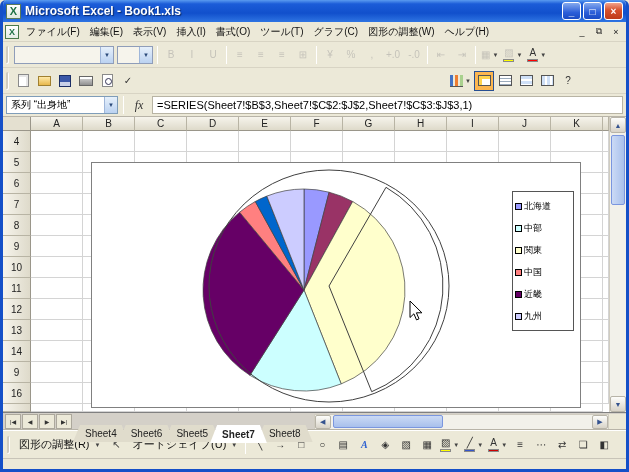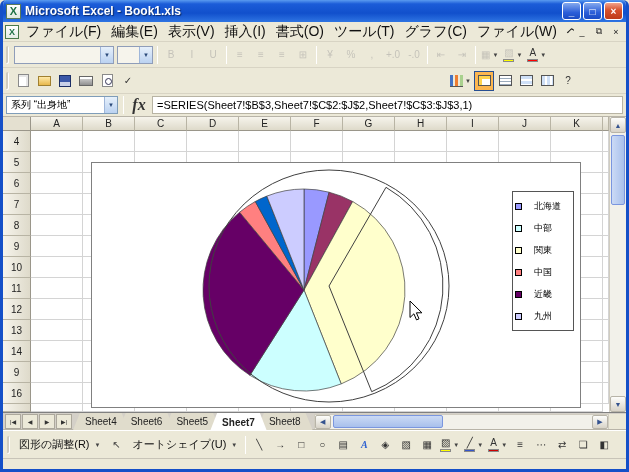--- a/index.html
+++ b/index.html
@@ -14,21 +14,21 @@
   .tb-title{flex:1;color:#fff;font-weight:bold;font-size:12px;white-space:nowrap;overflow:hidden;text-shadow:1px 1px 1px #0a2a6a;}
   .tbtns{display:flex;gap:2px;}
   .tbb{width:19px;height:18px;border:1px solid #fff;border-radius:3px;color:#fff;font-size:10px;font-weight:bold;
     display:flex;align-items:center;justify-content:center;background:linear-gradient(#84A9EE,#2B5ED8 60%,#1A4BC4);}
   .tbb.close{background:linear-gradient(#F2A38C,#D6502C 45%,#BE3A18);}
   
   .menubar{height:20px;flex:none;display:flex;align-items:center;background:#ECE9D8;border-bottom:1px solid #d8d4c4;padding:0 2px;}
   .mb-icon{width:14px;height:14px;flex:none;background:linear-gradient(#fff,#e4ece4);border:1px solid #4a7a4a;margin-right:2px;
     color:#1E7145;font-size:9px;font-weight:bold;display:flex;align-items:center;justify-content:center;}
   .mb-items{flex:1;display:flex;overflow:hidden;}
-  .mb-item{font-size:14px;padding:2px 5px;white-space:nowrap;color:#111;}
+  .mb-item{font-size:10px;padding:2px 5px;white-space:nowrap;color:#111;}
   .mb-ctrl{display:flex;gap:1px;margin-left:auto;}
   .mbc{width:16px;height:14px;font-size:9px;display:flex;align-items:center;justify-content:center;color:#222;border:1px solid transparent;}
   
   .toolbar{height:26px;flex:none;display:flex;align-items:center;background:#ECE9D8;border-bottom:1px solid #d8d4c4;padding:0 2px;gap:1px;}
   .grip{width:3px;height:18px;flex:none;margin:0 3px 0 1px;background:#cfccc0;box-shadow:-1px -1px 0 #fff inset;border-radius:2px;}
   .tb-sep{width:1px;height:18px;flex:none;background:#C4C0B0;border-right:1px solid #fff;margin:0 2px;}
   .tb-btn{min-width:20px;height:20px;flex:none;display:inline-flex;align-items:center;justify-content:center;
     font-size:10px;color:#333;border:1px solid transparent;padding:0 1px;}
   .tb-btn.disabled{color:#A8A49A;}
   .tb-btn.disabled .tb-ic{opacity:.55;filter:grayscale(70%);}
@@ -55,59 +55,59 @@
     background:linear-gradient(90deg,#4472C4 0 3px,transparent 3px 5px,#ED7D31 5px 8px,transparent 8px 10px,#A9D18E 10px 13px);}
   .ic-legendbox{width:13px;height:11px;border:1px solid #555;background:#fff;box-shadow:inset 3px 3px 0 #FFD34D;}
   .ic-grid{width:13px;height:11px;border:1px solid #555;background:repeating-linear-gradient(180deg,#fff 0 2px,#9AAABB 2px 3px);}
   .ic-byrow{width:13px;height:11px;border:1px solid #555;background:repeating-linear-gradient(180deg,#CFE0F7 0 3px,#fff 3px 5px);}
   .ic-bycol{width:13px;height:11px;border:1px solid #555;background:repeating-linear-gradient(90deg,#CFE0F7 0 3px,#fff 3px 5px);}
   .wordart{font-family:"Liberation Serif",serif;font-style:italic;font-weight:bold;color:#2B5FD0;}
   
   .formulabar{height:23px;flex:none;display:flex;align-items:center;background:#ECE9D8;padding:1px 3px;gap:3px;border-bottom:1px solid #b8b4a8;}
   .namebox{width:112px;height:18px;flex:none;background:#fff;border:1px solid #7F9DB9;font-size:10px;
     display:flex;align-items:center;justify-content:space-between;padding-left:4px;white-space:nowrap;overflow:hidden;}
-  .fxbtn{width:20px;height:18px;flex:none;font-family:"Liberation Serif",serif;font-style:italic;font-size:16px;
-    display:flex;align-items:center;justify-content:center;color:#333;font-weight:bold;}
+  .fxbtn{width:20px;height:18px;flex:none;font-family:"Liberation Serif",serif;font-style:italic;font-size:12px;
+    display:flex;align-items:center;justify-content:center;color:#333;}
   .formula-area{flex:1;height:18px;background:#fff;border:1px solid #B8B4A4;font-size:11px;display:flex;align-items:center;
     padding:0 4px;white-space:nowrap;overflow:hidden;}
   
   .gridzone{height:295px;flex:none;display:flex;background:#fff;}
   .sheet{width:606px;flex:none;position:relative;overflow:hidden;background:#fff;}
   .colhdrs{display:flex;height:14px;}
   .corner{width:28px;flex:none;background:#E4E0D0;border-right:1px solid #9a968a;border-bottom:1px solid #9a968a;}
   .colhdr{width:52px;flex:none;font-size:10px;display:flex;align-items:center;justify-content:center;color:#222;
     background:linear-gradient(#F6F4EC,#DEDACA);border-right:1px solid #B8B4A4;border-bottom:1px solid #9a968a;}
   .colhdr.filler{width:6px;}
   .grow{display:flex;height:21px;}
   .grow.partial{height:8px;overflow:hidden;}
   .rowhdr{width:28px;flex:none;font-size:10px;display:flex;align-items:center;justify-content:center;color:#222;
     background:linear-gradient(90deg,#F6F4EC,#DEDACA);border-right:1px solid #9a968a;border-bottom:1px solid #B8B4A4;}
   .cell{width:52px;flex:none;background:#fff;border-right:1px solid #D4D4D4;border-bottom:1px solid #D4D4D4;}
   .cell.filler{width:6px;}
   
   .chartbox{position:absolute;left:88px;top:45px;width:490px;height:246px;background:#fff;border:1px solid #808080;}
   .chartbox svg{position:absolute;left:0;top:0;}
   .legend{position:absolute;left:420px;top:28px;width:62px;background:#fff;border:1px solid #555;padding:3px 2px;z-index:2;}
-  .leg-item{display:flex;align-items:center;height:22px;gap:12px;}
+  .leg-item{display:flex;align-items:center;height:22px;gap:2px;}
   .leg-sq{width:7px;height:7px;flex:none;border:1px solid #000;}
   .leg-label{font-size:9px;white-space:nowrap;color:#000;}
   
   .vscroll{width:17px;flex:none;display:flex;flex-direction:column;background:#F2F1EA;border-left:1px solid #d0ccc0;}
   .sbtn{height:16px;flex:none;display:flex;align-items:center;justify-content:center;font-size:7px;color:#35538F;
     background:linear-gradient(#FDFDFB,#D8D3C8);border:1px solid #B8B4A8;border-radius:2px;}
   .vtrack{flex:1;position:relative;}
   .vthumb{position:absolute;top:2px;left:1px;right:1px;height:70px;background:linear-gradient(90deg,#CBDAF5,#A8C0EC);
     border:1px solid #7A96DF;border-radius:2px;}
   
   .tabrow{height:18px;flex:none;display:flex;align-items:flex-start;background:#D4D0C8;border-top:1px solid #808080;}
   .tabnav{display:flex;gap:1px;padding:1px 2px;}
   .tnb{width:16px;height:15px;background:#ECE9D8;border:1px solid #ACA89C;font-size:6px;display:flex;align-items:center;justify-content:center;color:#333;white-space:nowrap;}
   #tabs{display:flex;align-items:flex-start;padding-left:4px;}
   .tab{height:17px;padding:0 12px;font-size:10px;display:flex;align-items:center;background:#E0DCCC;color:#222;
-    clip-path:polygon(7px 0,calc(100% - 7px) 0,100% 100%,0 100%);margin:0 -5px;white-space:nowrap;}
+    clip-path:polygon(7px 0,calc(100% - 7px) 0,100% 100%,0 100%);margin:12px -5px;white-space:nowrap;}
   .tab.active{background:#fff;font-weight:bold;z-index:2;height:18px;}
   .hscroll{flex:1;display:flex;align-items:center;height:16px;margin-top:1px;background:#F2F1EA;border:1px solid #D0CCC0;margin-left:6px;}
   .hbtn{width:16px;height:14px;flex:none;display:flex;align-items:center;justify-content:center;font-size:7px;color:#35538F;
     background:linear-gradient(#FDFDFB,#D8D3C8);border:1px solid #B8B4A8;border-radius:2px;}
   .htrack{flex:1;position:relative;height:14px;}
   .hthumb{position:absolute;left:2px;top:0;width:110px;height:13px;background:linear-gradient(#CBDAF5,#A8C0EC);
     border:1px solid #7A96DF;border-radius:2px;}
   .scorner{width:17px;height:16px;flex:none;background:#ECE9D8;margin-top:1px;}
   
   .drawbar{height:28px;flex:none;display:flex;align-items:center;background:#ECE9D8;border-top:1px solid #fff;
@@ -133,21 +133,21 @@
   <div class="menubar">
     <span class="mb-icon">X</span>
     <span class="mb-items" id="menu-items">
         <span class="mb-item">ファイル(F)</span>
         <span class="mb-item">編集(E)</span>
         <span class="mb-item">表示(V)</span>
         <span class="mb-item">挿入(I)</span>
         <span class="mb-item">書式(O)</span>
         <span class="mb-item">ツール(T)</span>
         <span class="mb-item">グラフ(C)</span>
-        <span class="mb-item">ファイル(W)</span>
+        <span class="mb-item">図形の調整(W)</span>
         <span class="mb-item">ヘルプ(H)</span>
       </span>
     <span class="mb-ctrl">
       <span class="mbc">_</span>
       <span class="mbc">⧉</span>
       <span class="mbc">×</span>
     </span>
   </div>
 
   <div class="toolbar">

